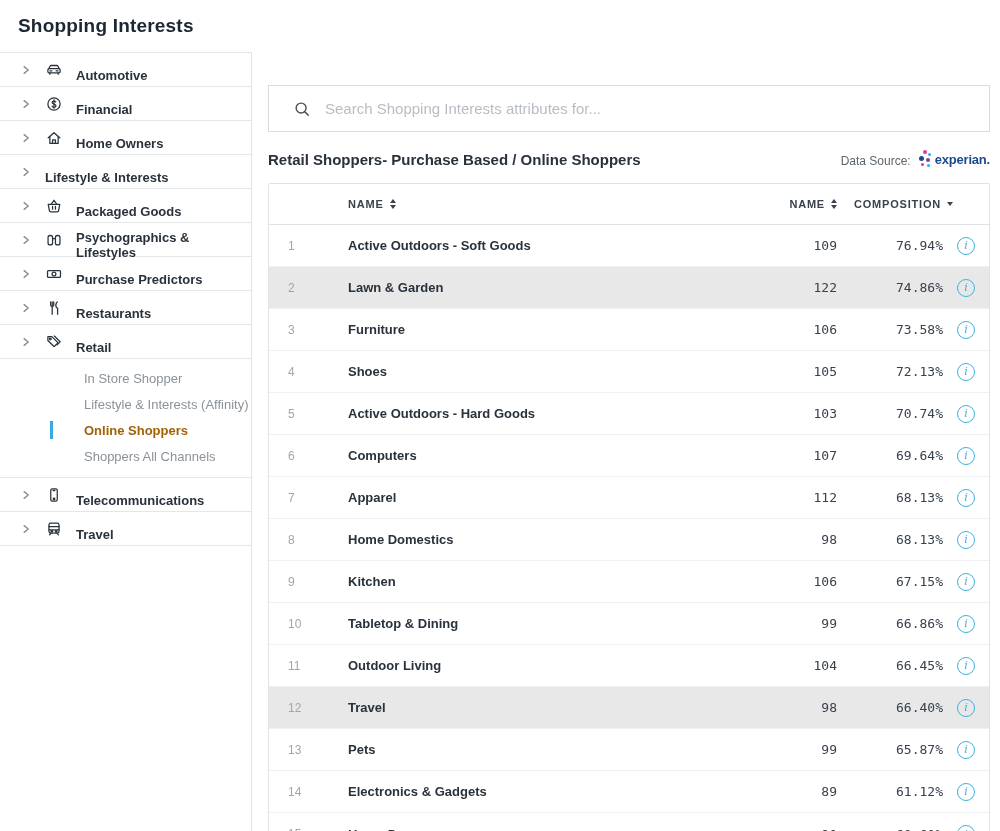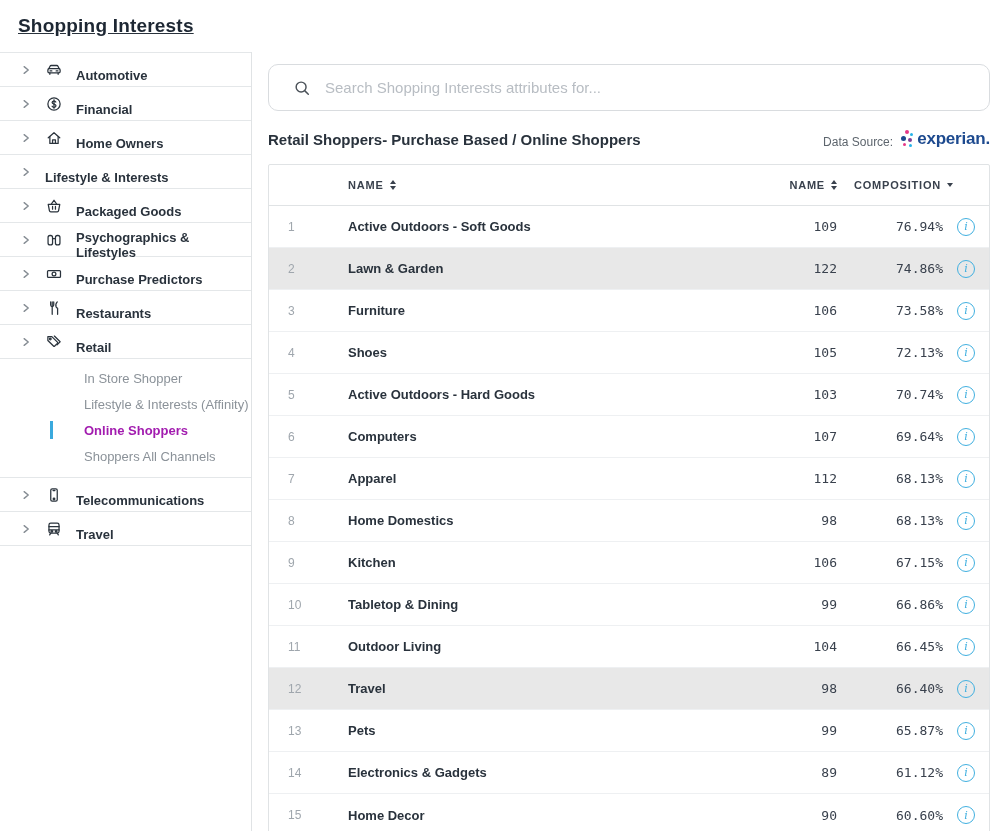--- a/index.html
+++ b/index.html
@@ -1,63 +1,63 @@
 <!DOCTYPE html>
 <html><head>
 <meta charset="utf-8">
 <style>
   * { box-sizing: border-box; margin: 0; padding: 0; }
   html, body { width: 1000px; height: 831px; overflow: hidden; background: #fff; }
   body { font-family: "Liberation Sans", sans-serif; color: #29323c; }
 
-  .page-header { height: 52px; display: flex; align-items: center; padding-left: 18px; text-decoration: underline; }
+  .page-header { height: 52px; display: flex; align-items: center; padding-left: 18px; }
   .page-title { font-size: 19px; font-weight: 700; color: #1d2733; letter-spacing: .2px; }
 
   .app { display: flex; height: 779px; }
 
   
   .sidebar { width: 252px; flex: none; border-right: 1px solid #e0e3e5; }
   .side-list { border-top: 1px solid #e4e7e9; }
   .side-item { height: 34px; display: flex; align-items: center; padding-left: 20px;
                border-bottom: 1px solid #e4e7e9; cursor: pointer; background: #fff; }
   .chev { width: 12px; height: 12px; color: #848b92; margin-right: 13px; display: flex; align-items: center; }
   .chev svg { width: 12px; height: 12px; }
   .side-icon { width: 18px; height: 18px; margin-right: 13px; color: #2a333c; display: flex; align-items: center; }
   .side-label { font-size: 13px; font-weight: 700; color: #29323c; margin-top: 11px; }
   .side-children { border-bottom: 1px solid #e4e7e9; padding: 6px 0 8px; }
   .side-child { height: 26px; display: flex; align-items: center; padding-left: 84px;
                 position: relative; cursor: pointer; }
   .child-label { font-size: 13px; color: #8b9299; }
-  .side-child.active .child-label { color: #a21caf; font-weight: 700; }
+  .side-child.active .child-label { color: #a16207; font-weight: 700; }
   .active-bar { position: absolute; left: 50px; top: 4px; bottom: 4px; width: 3px; background: #3aa9dd; }
 
   
   .main { flex: 1; padding: 0 10px 0 16px; }
 
-  .search-box { margin-top: 12px; height: 47px; border: 1px solid #d9dcdf; border-radius: 10px;
+  .search-box { margin-top: 33px; height: 47px; border: 1px solid #d9dcdf; border-radius: 0;
                 display: flex; align-items: center; padding: 0 14px 0 24px; background: #fff; }
   .search-icon { color: #4a5158; margin-right: 14px; display: flex; }
   .search-input { border: none; outline: none; flex: 1; font-size: 15px; color: #39414d;
                   font-family: "Liberation Sans", sans-serif; background: transparent; }
   .search-input::placeholder { color: #b8bdc3; }
 
   .content-header { margin-top: 18px; display: flex; justify-content: space-between; align-items: center; }
   .crumb-title { font-size: 15px; font-weight: 700; color: #29323c; }
   .data-source { display: flex; align-items: flex-end; gap: 8px; }
   .ds-label { font-size: 12px; color: #5d656d; }
   .experian-logo { display: flex; align-items: center; gap: 3px; }
   .exp-dots { position: relative; width: 13px; height: 18px; }
   .exp-dots span { position: absolute; border-radius: 50%; }
   .ed1 { left: 4px; top: 0;    width: 4px; height: 4px; background: #e63888; }
   .ed2 { left: 9px; top: 3px;  width: 3px; height: 3px; background: #26b3e8; }
   .ed3 { left: 0;   top: 6px;  width: 5px; height: 5px; background: #1d4a8f; }
   .ed4 { left: 7px; top: 8px;  width: 4px; height: 4px; background: #7d3f98; }
   .ed5 { left: 2px; top: 13px; width: 3px; height: 3px; background: #e63888; }
   .ed6 { left: 8px; top: 14px; width: 3px; height: 3px; background: #26b3e8; }
-  .exp-word { font-size: 17px; font-weight: 700; color: #1d4a8f; letter-spacing: -.2px; }
+  .exp-word { font-size: 13px; font-weight: 700; color: #1d4a8f; letter-spacing: -.2px; }
 
   
   .table { margin-top: 15px; border: 1px solid #e0e3e5; border-radius: 2px; background: #fff; }
   .thead { display: flex; align-items: center; height: 41px; border-bottom: 1px solid #e0e3e5; }
   .th { font-size: 11px; font-weight: 700; letter-spacing: .8px; color: #39414d;
         display: flex; align-items: center; gap: 6px; cursor: pointer; }
   .th-rank { width: 60px; }
   .th-name { flex: 1; padding-left: 19px; }
   .th-index { width: 82px; justify-content: flex-end; }
   .th-comp { width: 152px; justify-content: flex-end; padding-right: 36px; }

